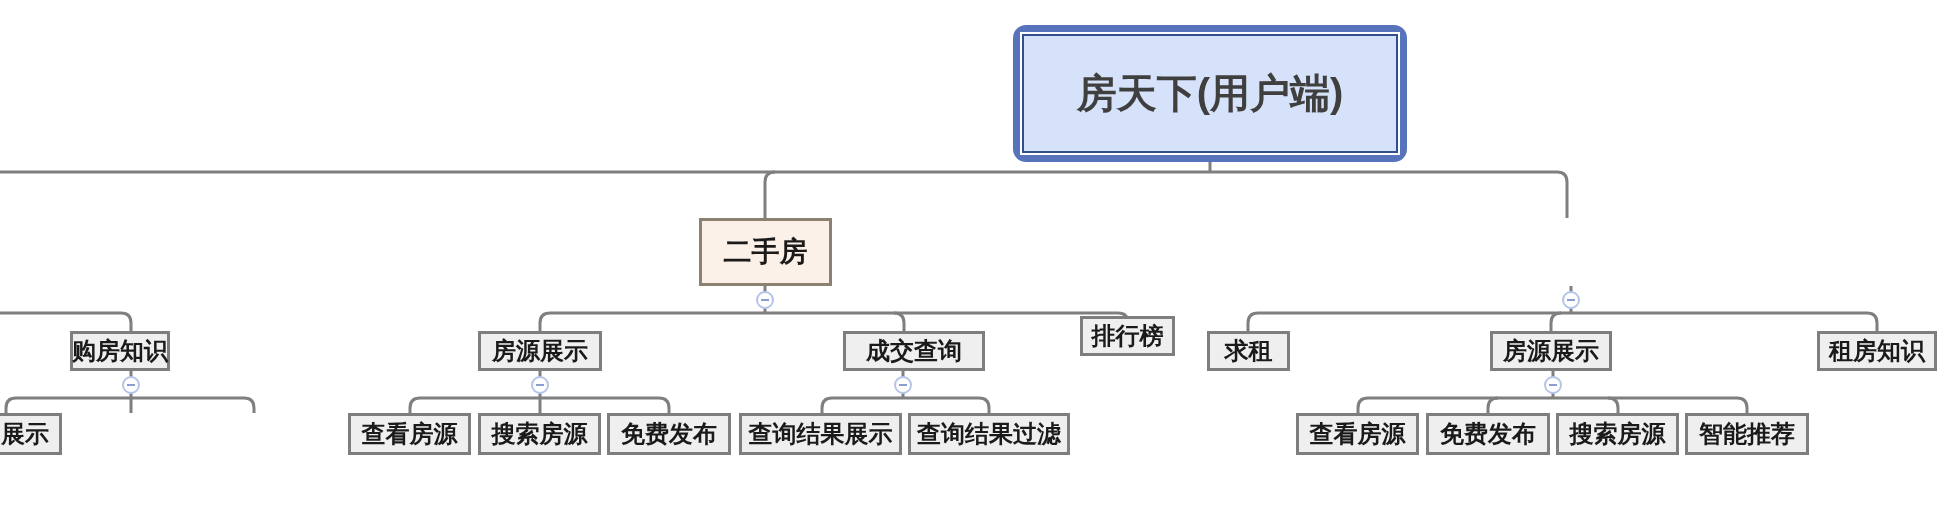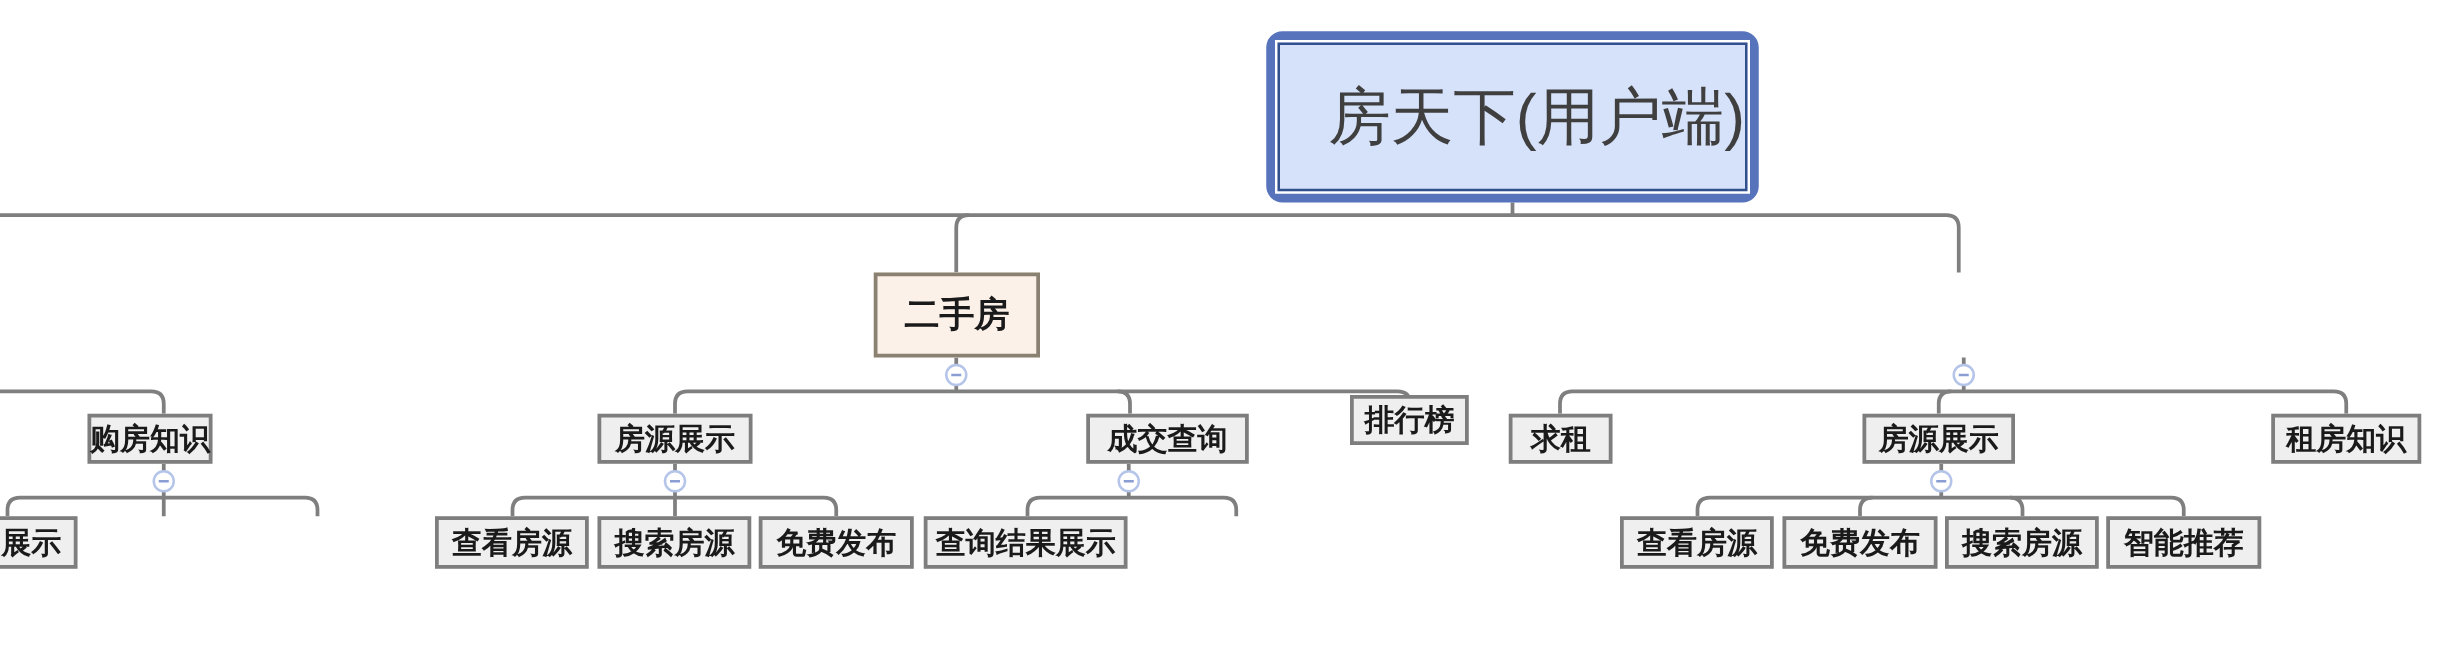--- a/index.html
+++ b/index.html
@@ -17,22 +17,22 @@
   .node{position:absolute;display:flex;align-items:center;justify-content:center;
         white-space:nowrap;color:var(--node_text);z-index:2;cursor:default}
   .leaf{background:var(--leaf_fill);border:3px solid var(--leaf_border);
         font-size:24px;font-weight:600}
   .branch{background:var(--branch_fill);border:3px solid var(--branch_border);
         font-size:28px;font-weight:700}
   .clipped{justify-content:flex-end;padding-right:10px}
   .root{background:var(--root_border);border-radius:13px;padding:7px;z-index:2;position:absolute}
   .root-gap{width:100%;height:100%;background:#fff;padding:2px}
   .root-inner{width:100%;height:100%;border:2px solid var(--root_inner_line);
-        background:var(--root_fill);display:flex;align-items:center;justify-content:flex-end;
-        font-size:50px;font-weight:normal;color:var(--root_text);white-space:nowrap}
+        background:var(--root_fill);display:flex;align-items:center;justify-content:center;
+        font-size:40px;font-weight:bold;color:var(--root_text);white-space:nowrap}
   .toggle{position:absolute;width:18px;height:18px;border-radius:50%;
         border:2px solid var(--toggle_ring);background:#fff;z-index:3;
         display:flex;align-items:center;justify-content:center;cursor:pointer}
   .minus{width:8px;height:2px;background:var(--toggle_minus)}
 </style>
 </head>
 <body>
 
 <div id="canvas">
 
@@ -78,21 +78,21 @@
   <div class="node branch" style="left:699px;top:218px;width:133px;height:68px">
     <span>二手房</span>
   </div>
 
   <div class="node leaf" style="left:70px;top:331px;width:100px;height:40px">
     <span>购房知识</span>
   </div>
   <div class="node leaf" style="left:478px;top:331px;width:124px;height:40px">
     <span>房源展示</span>
   </div>
-  <div class="node leaf" style="left:869px;top:331px;width:130px;height:40px">
+  <div class="node leaf" style="left:843px;top:331px;width:142px;height:40px">
     <span>成交查询</span>
   </div>
   <div class="node leaf" style="left:1080px;top:316px;width:95px;height:40px">
     <span>排行榜</span>
   </div>
   <div class="node leaf" style="left:1207px;top:331px;width:83px;height:40px">
     <span>求租</span>
   </div>
   <div class="node leaf" style="left:1490px;top:331px;width:122px;height:40px">
     <span>房源展示</span>
@@ -110,20 +110,23 @@
   </div>
   <div class="node leaf" style="left:478px;top:413px;width:123px;height:42px">
     <span>搜索房源</span>
   </div>
   <div class="node leaf" style="left:607px;top:413px;width:124px;height:42px">
     <span>免费发布</span>
   </div>
 
   <div class="node leaf" style="left:739px;top:413px;width:163px;height:42px">
     <span>查询结果展示</span>
+  </div>
+  <div class="node leaf" style="left:908px;top:413px;width:162px;height:42px">
+    <span>查询结果过滤</span>
   </div>
 
   <div class="node leaf" style="left:1296px;top:413px;width:123px;height:42px">
     <span>查看房源</span>
   </div>
   <div class="node leaf" style="left:1426px;top:413px;width:124px;height:42px">
     <span>免费发布</span>
   </div>
   <div class="node leaf" style="left:1556px;top:413px;width:123px;height:42px">
     <span>搜索房源</span>

